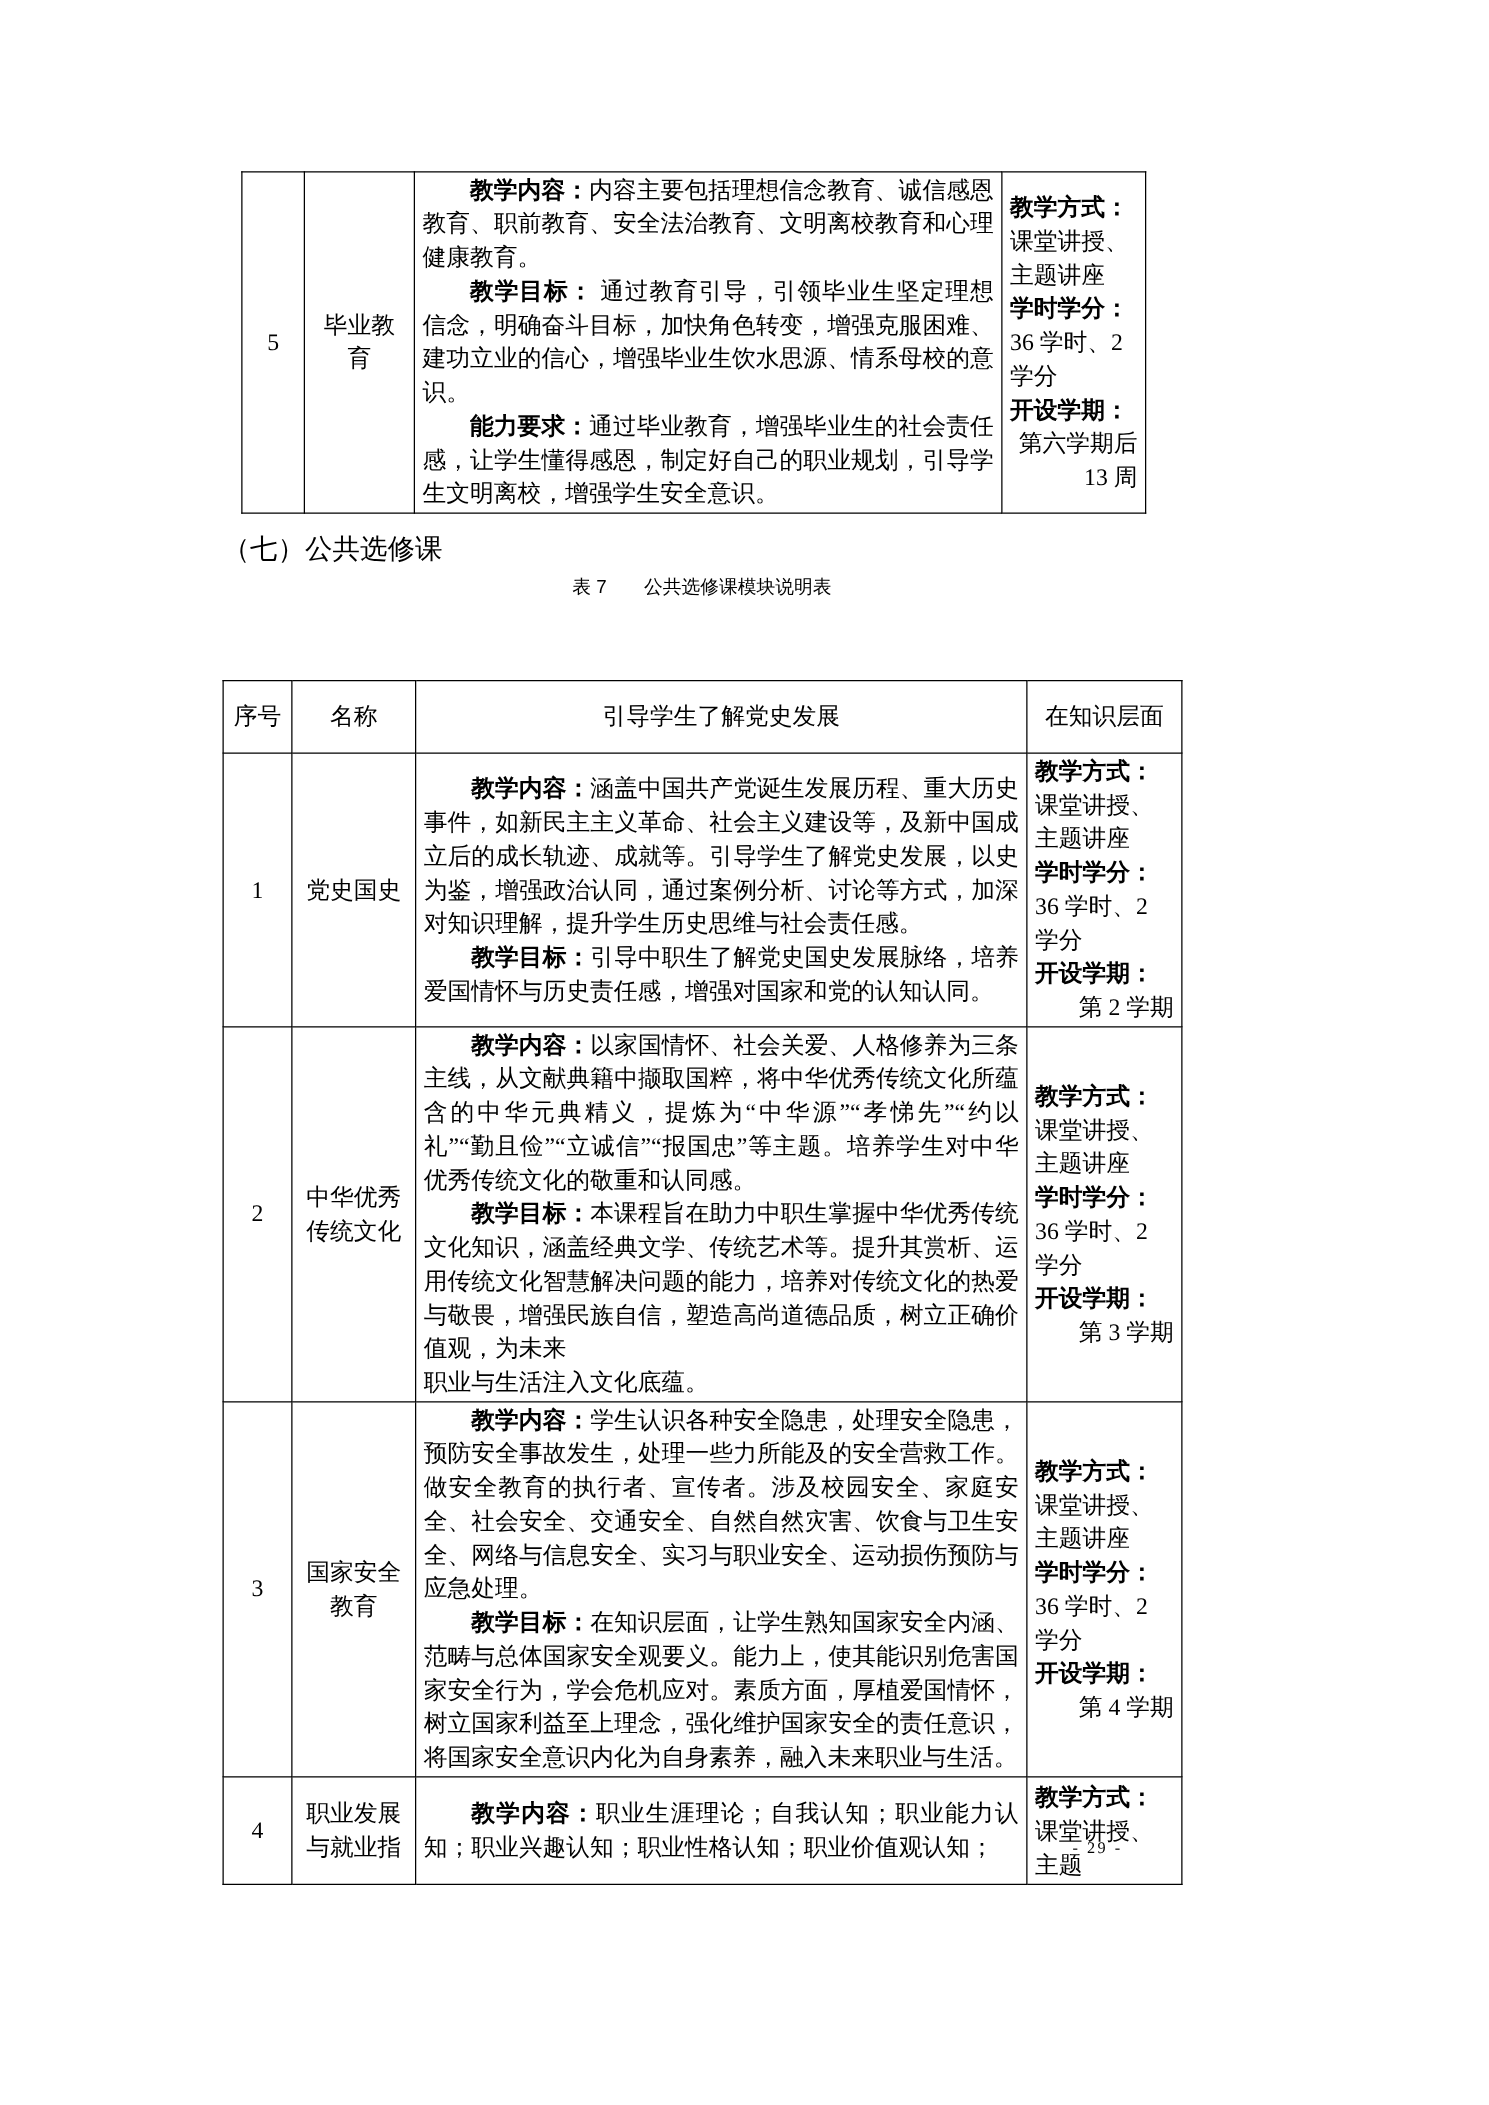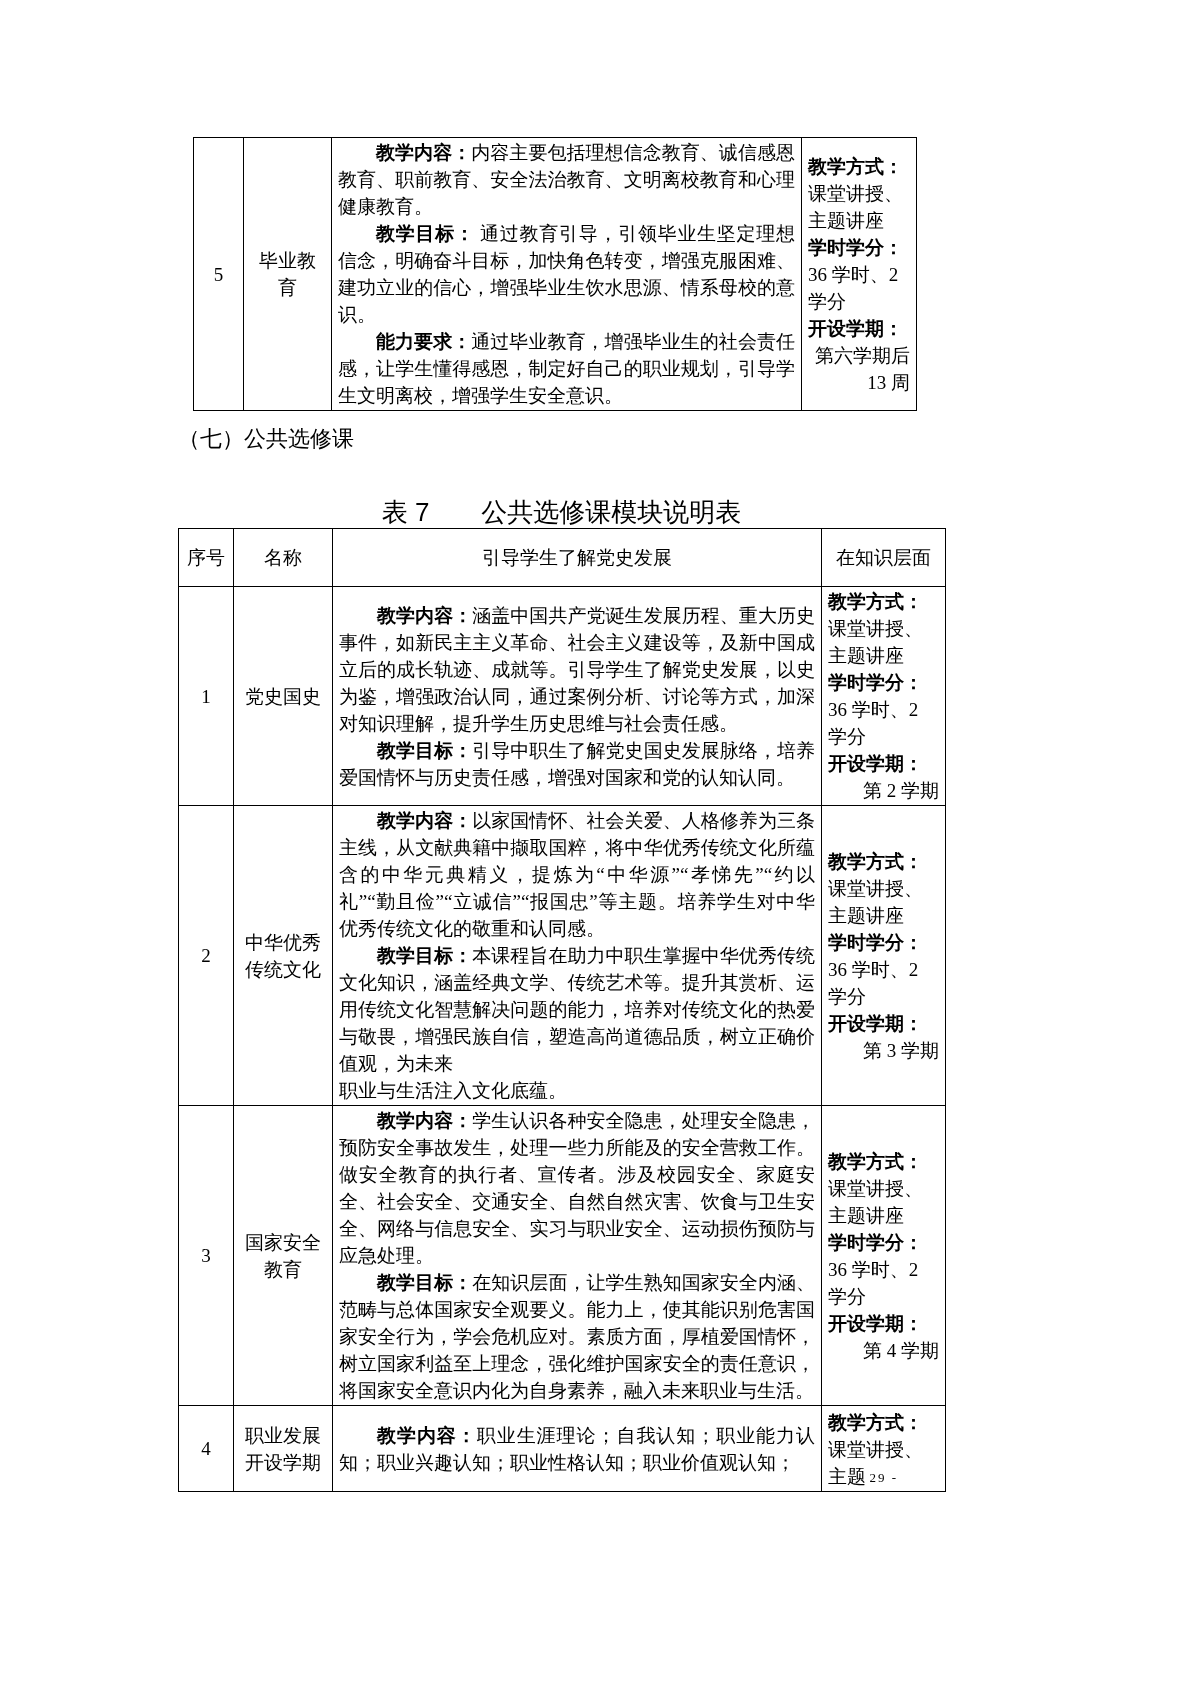--- a/index.html
+++ b/index.html
@@ -15,21 +15,21 @@
   .content-cell{vertical-align:top;padding:2px 7px}
   .req-cell{padding:2px 4px}
   .para{text-indent:2em;text-align:justify;text-justify:inter-character}
   .para.noindent{text-indent:0}
   .hei{font-family:"Liberation Sans","DejaVu Sans",sans-serif;font-weight:normal}
   .plabel{font-weight:bold}
   .req-item{text-align:left}
   .req-value{white-space:pre-line;text-align:right}
   .req-value-center{white-space:pre-line;text-align:right}
   .section-heading{position:absolute;left:178px;top:424px;font-size:22px;line-height:30px}
-  .table-caption{position:absolute;left:178px;top:498px;width:767px;text-align:center;font-size:26px;line-height:28px}
+  .table-caption{position:absolute;left:178px;top:456px;width:767px;text-align:center;font-size:15px;line-height:28px}
   .main-table thead th{height:55px;font-size:19px;text-align:center;line-height:26px}
   tr.cut{height:86px}
   tr.cut .cellwrap{max-height:80px;overflow:hidden}
   .page-number{position:absolute;left:858px;top:1464px;font-size:13px;letter-spacing:2px}
 </style>
 </head>
 <body>
 
 <div class="page">
 
@@ -64,21 +64,21 @@
             </div>
           </td>
         </tr>
       </tbody>
   </table>
 
   <div class="section-heading hei">（七）公共选修课</div>
 
   <div class="table-caption hei">表 7　　公共选修课模块说明表</div>
 
-  <table class="tbl main-table" style="left:178px;top:528px;width:767px">
+  <table class="tbl main-table" style="left:178px;top:544px;width:767px">
     <colgroup>
       <col style="width:55px">
         <col style="width:99px">
         <col style="width:489px">
         <col style="width:124px">
     </colgroup>
     <thead>
       <tr>
         <th class="hei">序号</th>
         <th class="hei">名称</th>
@@ -148,21 +148,21 @@
               <div class="req-item"><b class="plabel hei">开设学期：</b></div>
               <div class="req-value-center">第 4 学期</div>
             </div>
           </td>
         </tr>
         <tr class="cut" style="height: 86px;">
           <td class="num-cell">
             <div class="cellwrap">4</div>
           </td>
           <td class="name-cell"><div class="cellwrap">职业发展
-开设学期</div></td>
+与就业指</div></td>
           <td class="content-cell">
             <div class="cellwrap">
               <div class="para"><b class="plabel hei">教学内容：</b>职业生涯理论；自我认知；职业能力认知；职业兴趣认知；职业性格认知；职业价值观认知；</div>
             </div>
           </td>
           <td class="req-cell">
             <div class="cellwrap">
               <div class="req-item"><b class="plabel hei">教学方式：</b>课堂讲授、主题</div>
             </div>
           </td>

